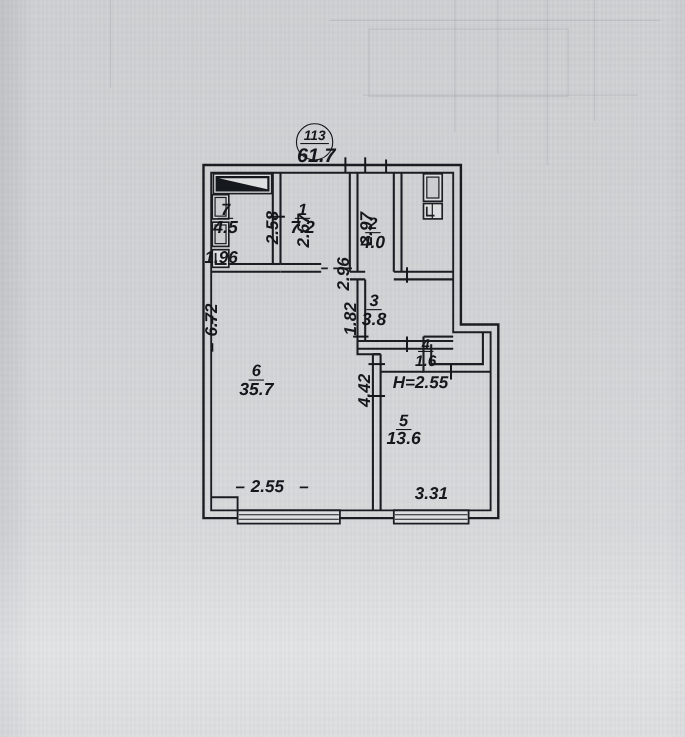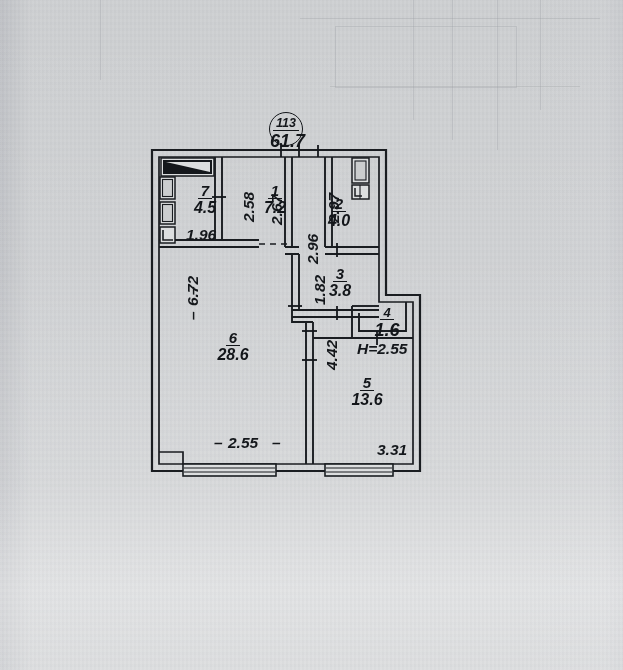--- a/index.html
+++ b/index.html
@@ -40,20 +40,21 @@
   }
   .ghost.v { border: none; border-left: 1px solid rgba(152,154,160,0.33); }
   .ghost.h { border: none; border-top: 1px solid rgba(152,154,160,0.30); }
 
   
   #plan {
     position: absolute;
     left: 0; top: 0;
     width: 549px;
     height: 670px;
+    padding-left: 33px;
   }
   #plan svg { display: block; }
   
   .room {
     position: absolute;
     text-align: center;
     color: #13161a;
     font-style: italic;
     font-weight: bold;
     font-family: "Liberation Sans", sans-serif;
@@ -67,21 +68,21 @@
     padding: 0 3px 0px 3px;
     margin: 0 auto;
     width: fit-content;
   }
   .room .area {
     display: block;
     font-size: 16px;
     padding-top: 1px;
   }
   .room.small .num { font-size: 13px; }
-  .room.small .area { font-size: 18px; }
+  .room.small .area { font-size: 14px; }
 
   .dim {
     position: absolute;
     font-size: 15.5px;
     font-style: italic;
     font-weight: bold;
     color: #14171b;
     white-space: nowrap;
     font-family: "Liberation Sans", sans-serif;
   }
@@ -257,21 +258,21 @@
     <span class="area">1.6</span>
   </div>
 
   <div class="room" style="left:345px; top:375px; width:44px;">
     <span class="num">5</span>
     <span class="area">13.6</span>
   </div>
 
   <div class="room" style="left:209px; top:330px; width:48px;">
     <span class="num">6</span>
-    <span class="area">28.6</span>
+    <span class="area">35.7</span>
   </div>
 
   <div class="dim" style="left:357px; top:340px;">H=2.55</div>
 
   <div class="dim" style="left:186px; top:226px;">1.96</div>
   <div class="dim" style="left:228px; top:434px;">2.55</div>
   <div class="dim" style="left:377px; top:441px;">3.31</div>
 
   <div class="dim" style="left:214px; top:434px;">–</div>
   <div class="dim" style="left:272px; top:434px;">–</div>

